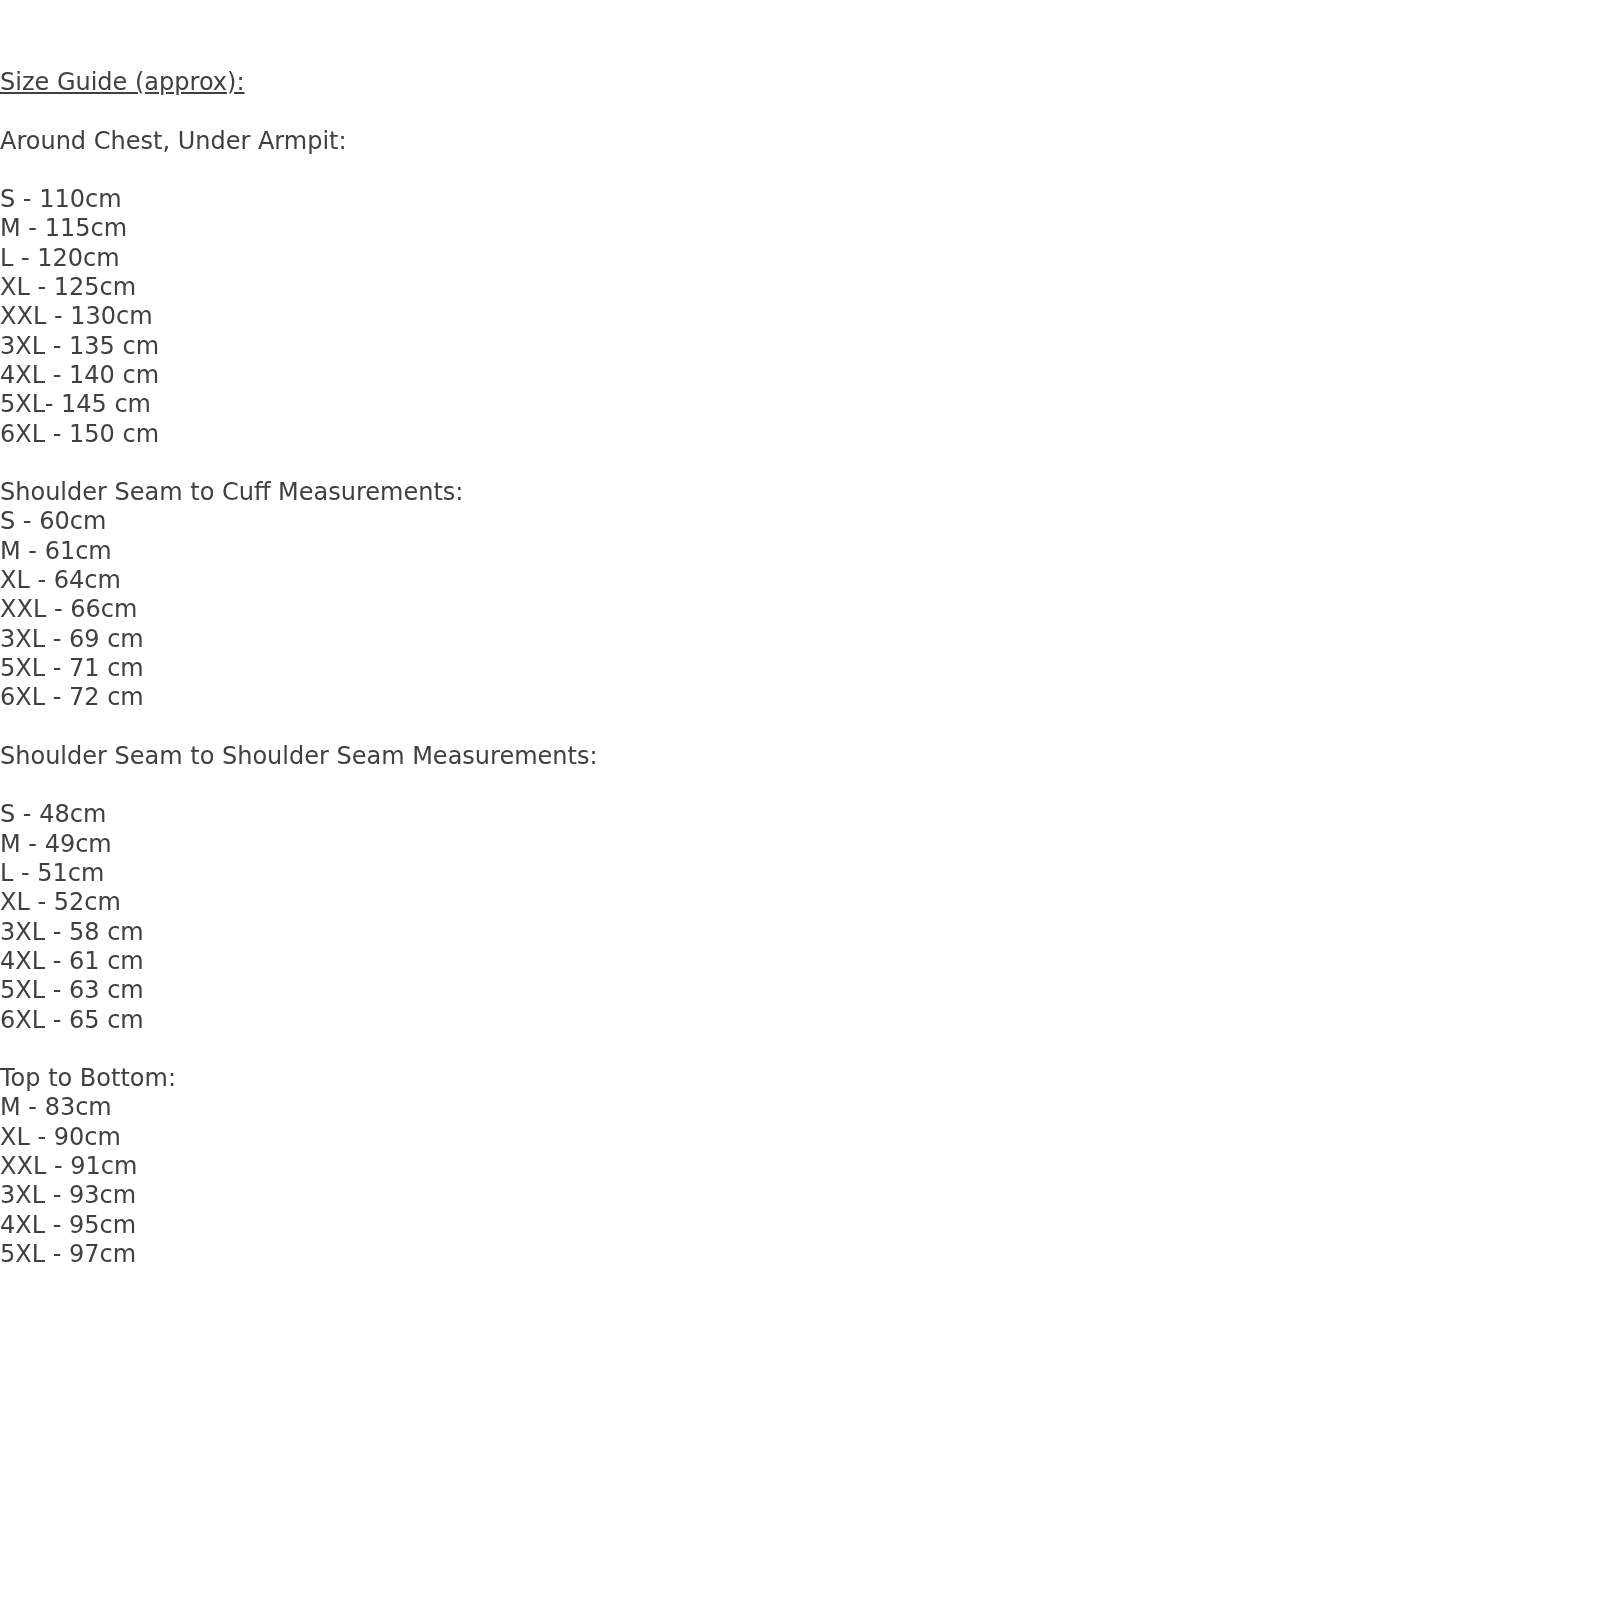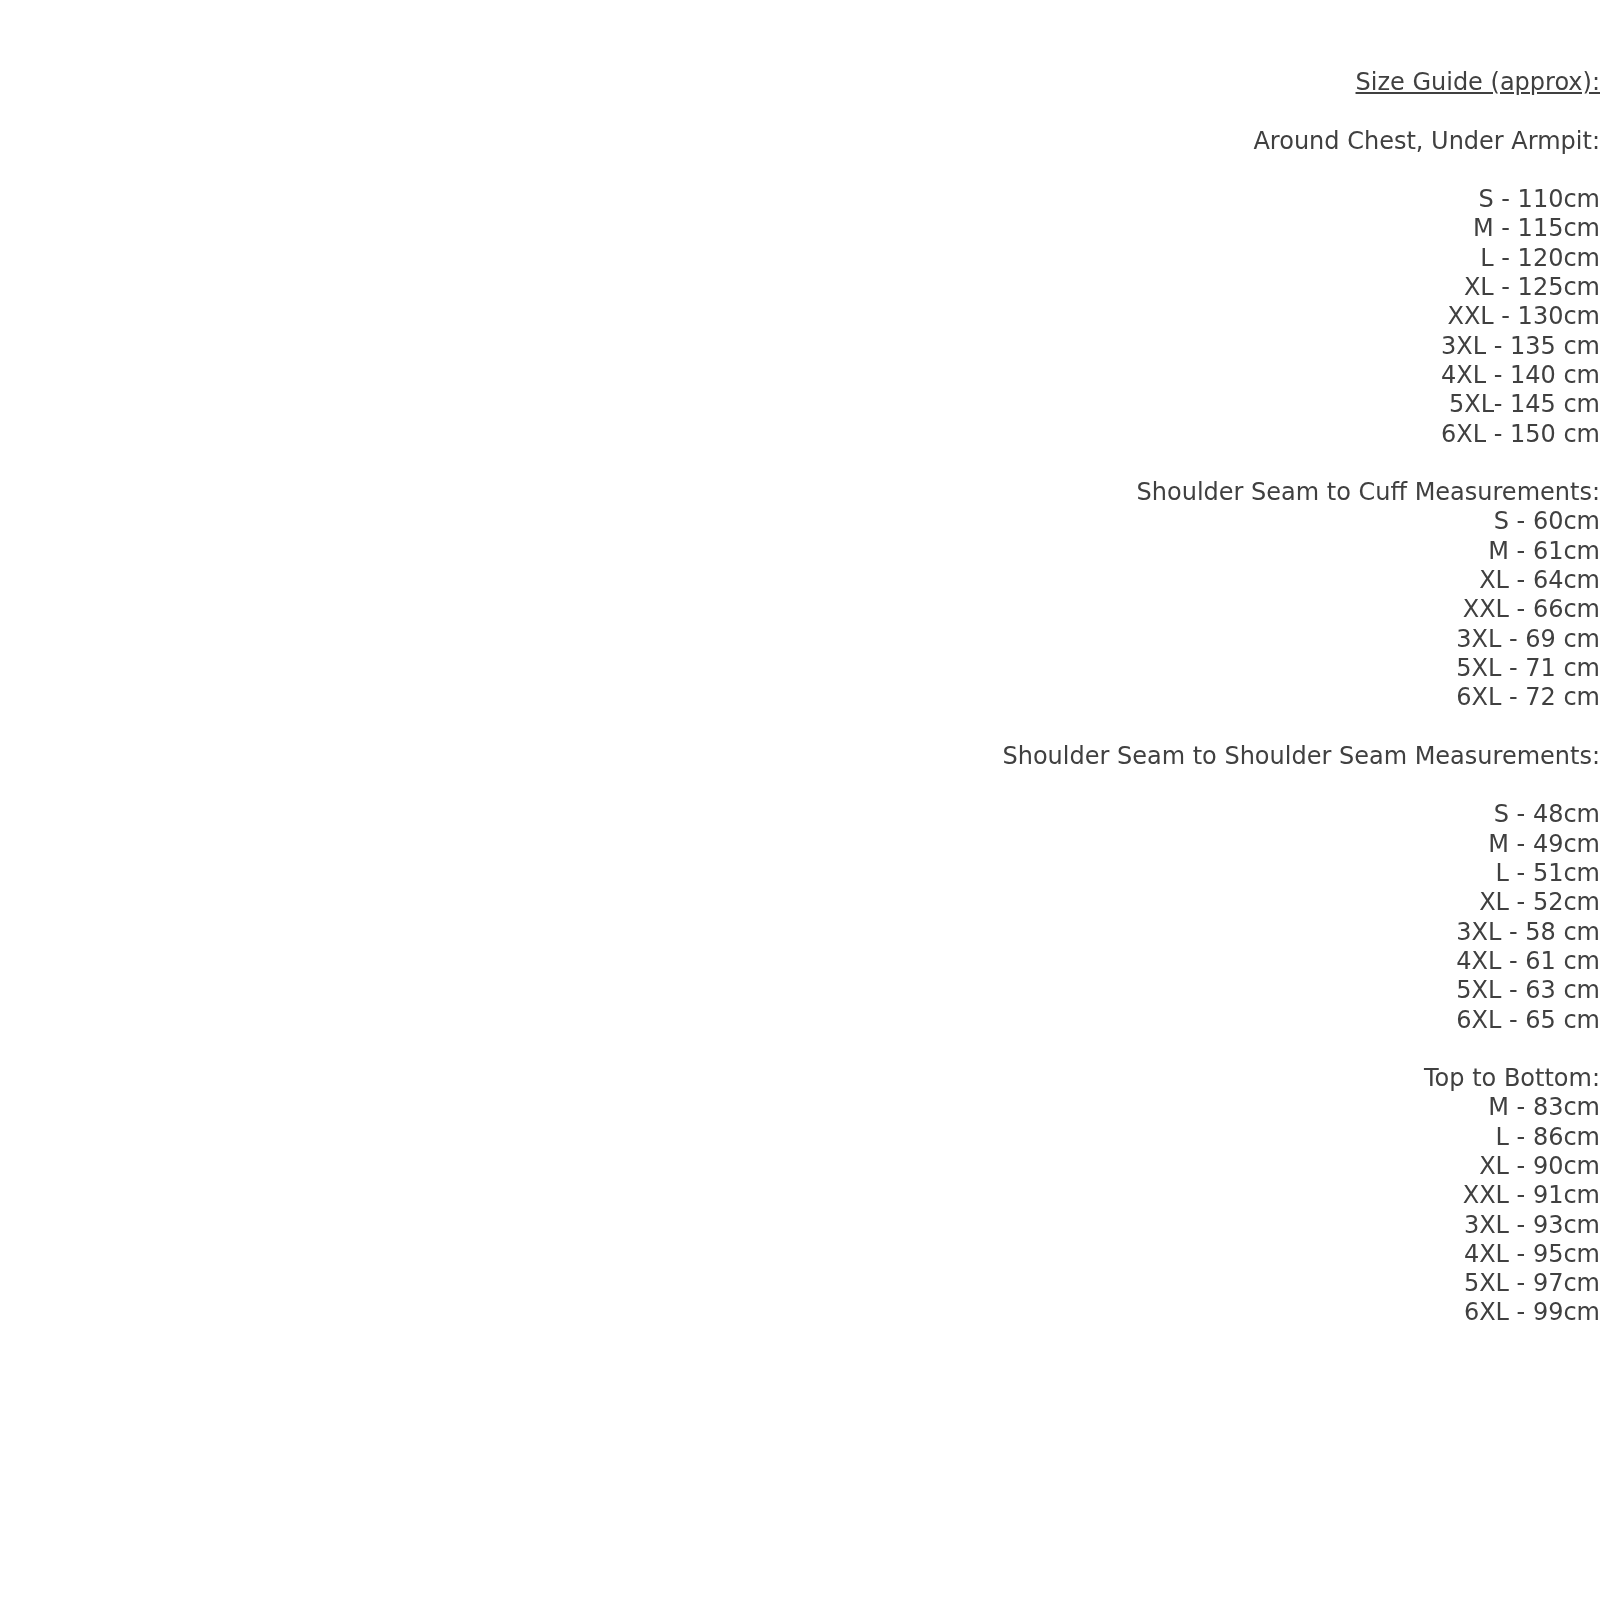--- a/index.html
+++ b/index.html
@@ -11,22 +11,21 @@
     width: 1600px;
     height: 1600px;
     overflow: hidden;
     font-family: "DejaVu Sans", "Liberation Sans", sans-serif;
     font-size: 24px;
     line-height: 29.3px;
     color: #404040;
   }
   .guide {
     padding-top: 68px;
-    padding-left: 64px;  
-    text-align: right;
+    text-align: left;
   }
   .line {
     min-height: 29.3px;
     white-space: pre;
   }
   .blank {
     height: 29.3px;
   }
   .title {
     text-decoration: underline;
@@ -66,21 +65,19 @@
       <div class="line">M - 49cm</div>
       <div class="line">L - 51cm</div>
       <div class="line">XL - 52cm</div>
       <div class="line">3XL - 58 cm</div>
       <div class="line">4XL - 61 cm</div>
       <div class="line">5XL - 63 cm</div>
       <div class="line">6XL - 65 cm</div>
       <div class="line blank"></div>
       <div class="line">Top to Bottom:</div>
       <div class="line">M - 83cm</div>
-      <div class="line">L - 86cm</div>
       <div class="line">XL - 90cm</div>
       <div class="line">XXL - 91cm</div>
       <div class="line">3XL - 93cm</div>
       <div class="line">4XL - 95cm</div>
       <div class="line">5XL - 97cm</div>
-      <div class="line">6XL - 99cm</div>
     </div>
 </div>
 
 </body></html>

